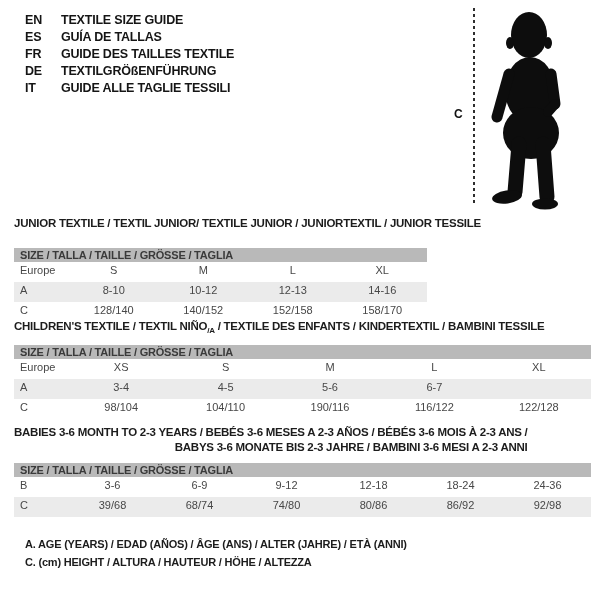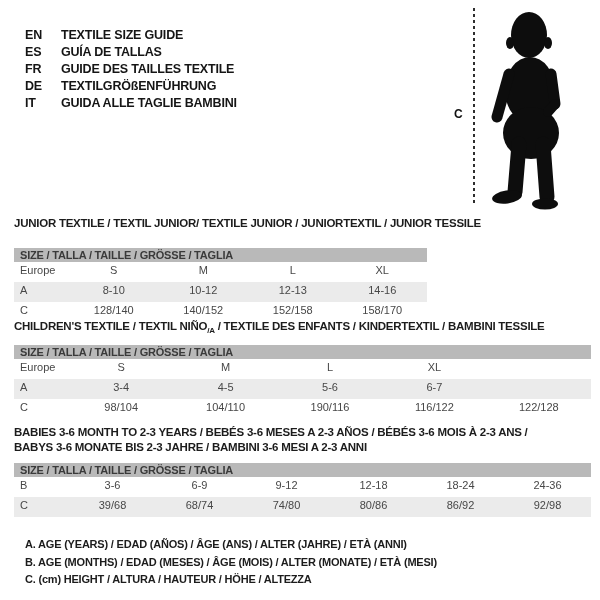--- a/index.html
+++ b/index.html
@@ -2,32 +2,32 @@
 <html style="--bar: #b9b9b9; --shade: #ebebeb;"><head>
 <meta charset="utf-8">
 <style>
   html,body{margin:0;padding:0;}
   body{
     width:600px;height:600px;position:relative;background:#ffffff;
     font-family:"Liberation Sans","DejaVu Sans",sans-serif;
     -webkit-font-smoothing:antialiased;overflow:hidden;
   }
   
-  .lang-block{position:absolute;left:25px;top:12px;margin-top:15px;}
+  .lang-block{position:absolute;left:25px;top:12px;}
   .lang-row{display:grid;grid-template-columns:36px auto;line-height:17px;
     font-size:12.5px;font-weight:bold;color:#151515;letter-spacing:-0.2px;}
   
   .measure-line{position:absolute;left:473px;top:8px;height:198px;width:2px;
     background:repeating-linear-gradient(to bottom,#2e2e2e 0 3px,transparent 3px 6px);}
   .figure-label{position:absolute;left:454px;top:107px;font-size:12px;
     font-weight:bold;color:#111;}
   .baby-svg{position:absolute;left:484px;top:4px;}
   
   .tbl-title{position:absolute;left:14px;font-size:11.5px;font-weight:bold;
-    color:#1c1c1c;letter-spacing:-0.25px;line-height:15px;white-space:nowrap;}
+    color:#1c1c1c;letter-spacing:-0.25px;line-height:15px;white-space:nowrap;text-align:right;}
   .sub{font-size:8px;vertical-align:sub;}
   .size-table{position:absolute;left:14px;}
   .t1{width:413px;}
   .t2,.t3{width:577px;}
   .tbar{height:14px;line-height:14px;background:var(--bar,#b9b9b9);
     font-size:11px;font-weight:bold;color:#3a3a3a;padding-left:6px;
     box-sizing:border-box;letter-spacing:-0.2px;}
   .trow{display:grid;grid-template-columns:55px repeat(var(--cols,4),1fr);
     height:20px;line-height:16px;font-size:11px;color:#474747;}
   .trow.shaded{background:var(--shade,#ebebeb);}
@@ -53,21 +53,21 @@
   <div class="lang-row">
     <span>FR</span>
     <span>GUIDE DES TAILLES TEXTILE</span>
   </div>
   <div class="lang-row">
     <span>DE</span>
     <span>TEXTILGRÖßENFÜHRUNG</span>
   </div>
   <div class="lang-row">
     <span>IT</span>
-    <span>GUIDA ALLE TAGLIE BAMBINI</span>
+    <span>GUIDE ALLE TAGLIE TESSILI</span>
   </div>
 </div>
 
 <div class="measure-line"></div>
 <div class="figure-label">C</div>
 
 <svg class="baby-svg" width="118" height="210" viewBox="0 0 118 210">
   <g fill="#0d0d0d" stroke="#0d0d0d">
     <ellipse cx="45" cy="31" rx="18" ry="23" stroke="none"></ellipse>
     <ellipse cx="26" cy="39" rx="4" ry="6" stroke="none"></ellipse>
@@ -115,20 +115,21 @@
 </div>
 
 <div class="tbl-title" style="top:319px">
   <span>CHILDREN'S TEXTILE / TEXTIL NIÑO</span><span class="sub">/A</span><span> / TEXTILE DES ENFANTS / KINDERTEXTIL / BAMBINI TESSILE</span>
 </div>
 <div class="size-table t2" style="top:345px">
   <div class="tbar">SIZE / TALLA / TAILLE / GRÖSSE / TAGLIA</div>
   <div>
       <div class="trow" style="--cols: 5;">
         <div class="tlabel">Europe</div>
+        <div class="tcell">XS</div>
         <div class="tcell">S</div>
         <div class="tcell">M</div>
         <div class="tcell">L</div>
         <div class="tcell">XL</div>
       </div>
       <div class="trow shaded" style="--cols: 5;">
         <div class="tlabel">A</div>
         <div class="tcell">3-4</div>
         <div class="tcell">4-5</div>
         <div class="tcell">5-6</div>
@@ -168,15 +169,14 @@
         <div class="tcell">74/80</div>
         <div class="tcell">80/86</div>
         <div class="tcell">86/92</div>
         <div class="tcell">92/98</div>
       </div>
     </div>
 </div>
 
 <div class="notes">
   <div class="note-line">A. AGE (YEARS) / EDAD (AÑOS) / ÂGE (ANS) / ALTER (JAHRE) / ETÀ (ANNI)</div>
-  <div class="note-line">B. AGE (MONTHS) / EDAD (MESES) / ÂGE (MOIS) / ALTER (MONATE) / ETÀ (MESI)</div>
   <div class="note-line">C. (cm) HEIGHT / ALTURA / HAUTEUR / HÖHE / ALTEZZA</div>
 </div>
 
 </body></html>

